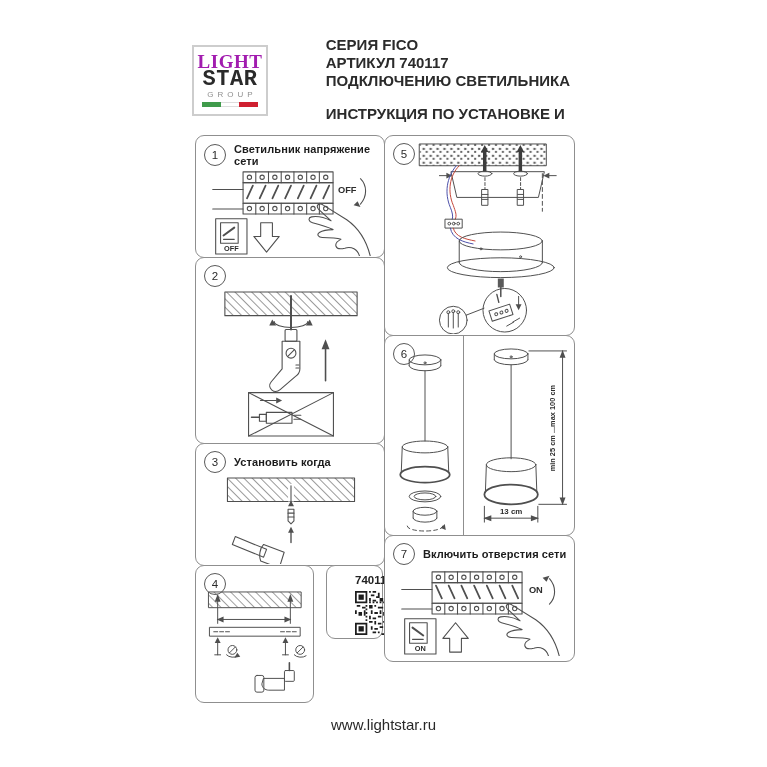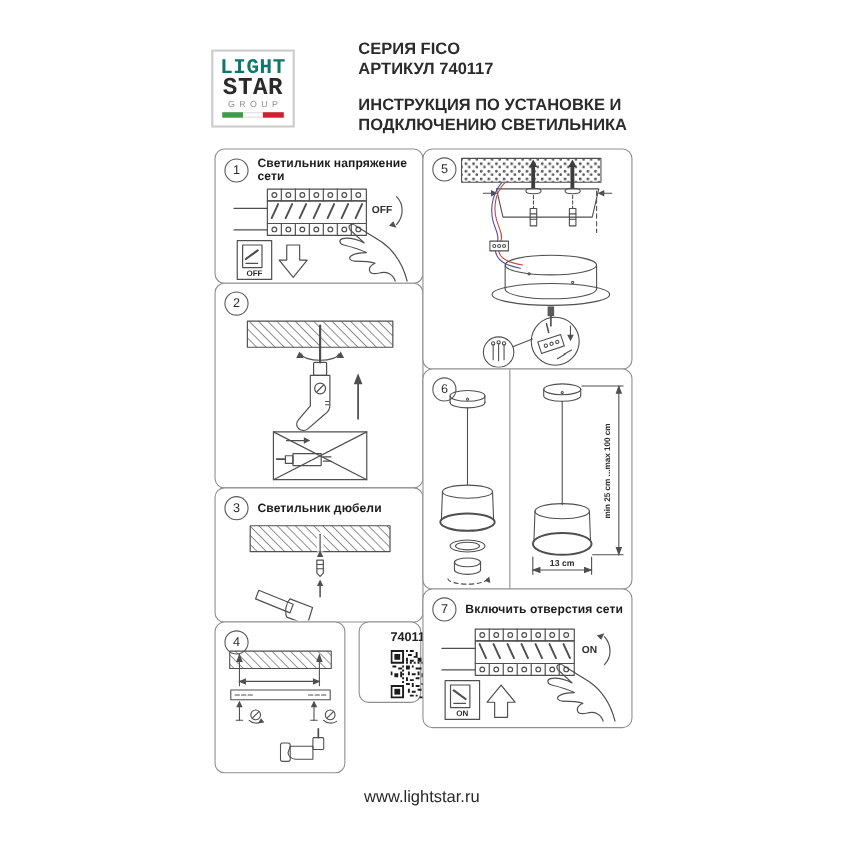--- a/index.html
+++ b/index.html
@@ -1,21 +1,21 @@
 <!DOCTYPE html>
 <html><head>
 <meta charset="utf-8">
 <style>
   html,body{margin:0;padding:0;}
   body{width:767px;height:767px;background:#ffffff;font-family:"Liberation Sans","DejaVu Sans",sans-serif;color:#2d2d2d;}
   .page{position:relative;width:767px;height:767px;background:#fff;overflow:hidden;}
 
   
   .logo-box{position:absolute;left:192px;top:45px;width:76px;height:71px;border:2px solid #cdcdcd;background:#fff;box-sizing:border-box;text-align:center;}
-  .logo-light{font-family:Liberation Mono, monospace;font-weight:700;font-size:19px;line-height:17px;color:#0f766e;margin-top:6px;letter-spacing:.5px;}
+  .logo-light{font-family:Liberation Serif, serif;font-weight:700;font-size:19px;line-height:17px;color:#a21caf;margin-top:6px;letter-spacing:.5px;}
   .logo-star{font-family:Liberation Mono, monospace;font-weight:700;font-size:22px;line-height:19px;color:#2a2a2a;letter-spacing:.5px;}
   .logo-group{font-size:8px;letter-spacing:4px;color:#8f8f8f;margin-top:1px;padding-left:4px;}
   .logo-flag{width:56px;height:5px;margin:3px auto 0;display:flex;}
   .logo-flag span{flex:1;height:100%;box-sizing:border-box;}
   .flag-green{background:#3f9b4b;}
   .flag-white{background:#fff;border-top:1px solid #ddd;border-bottom:1px solid #ddd;}
   .flag-red{background:#cf2030;}
 
   .header-text{position:absolute;right:197px;top:36px;font-weight:700;color:#2b2b2b;}
   .header-text .h-line{font-size:15px;line-height:18px;}
@@ -66,22 +66,22 @@
     <div class="logo-flag">
       <span class="flag-green"></span>
       <span class="flag-white"></span>
       <span class="flag-red"></span>
     </div>
   </div>
 
   <div class="header-text">
     <div class="h-line">СЕРИЯ FICO</div>
     <div class="h-line">АРТИКУЛ 740117</div>
+    <div class="h-line">ПОДКЛЮЧЕНИЮ СВЕТИЛЬНИКА</div>
     <div class="h-line h-title">ИНСТРУКЦИЯ ПО УСТАНОВКЕ И</div>
-    <div class="h-line">ПОДКЛЮЧЕНИЮ СВЕТИЛЬНИКА</div>
   </div>
 
   <div class="cell" id="s1">
     <div class="step-head">
       <div class="stepnum">1</div>
       <div class="steplabel">Светильник напряжение сети</div>
     </div>
     <svg class="art" style="left:12px;top:30px" width="166" height="90" viewBox="0 0 166 92" fill="none" stroke="#4f4f4f" stroke-width="1.1" stroke-linecap="round" stroke-linejoin="round">
 
       <line x1="3" y1="24" x2="34" y2="24"></line>
@@ -183,21 +183,21 @@
         <line x1="45" y1="129" x2="53" y2="129" stroke-width="1.6"></line>
         <line x1="88" y1="127" x2="95" y2="127"></line>
           <line x1="88" y1="131" x2="95" y2="131"></line>
       </g>
     </svg>
   </div>
 
   <div class="cell" id="s3">
     <div class="step-head">
       <div class="stepnum">3</div>
-      <div class="steplabel">Светильник дюбели</div>
+      <div class="steplabel">Установить когда</div>
     </div>
     <svg class="art" style="left:10px;top:32px" width="170" height="88" viewBox="0 0 170 90" fill="none" stroke="#4f4f4f" stroke-width="1.1" stroke-linecap="round" stroke-linejoin="round">
       <defs>
         <pattern id="hB" width="6" height="6" patternUnits="userSpaceOnUse" patternTransform="rotate(-45)">
           <line x1="0" y1="0" x2="0" y2="6" stroke="#6c6c6c" stroke-width="1.4"></line>
         </pattern>
       </defs>
       <rect x="20" y="2" width="130" height="24" fill="url(#hB)"></rect>
       <rect x="82" y="8" width="6" height="18" fill="#fff" stroke="none"></rect>
       <line x1="85" y1="10" x2="85" y2="26"></line>

